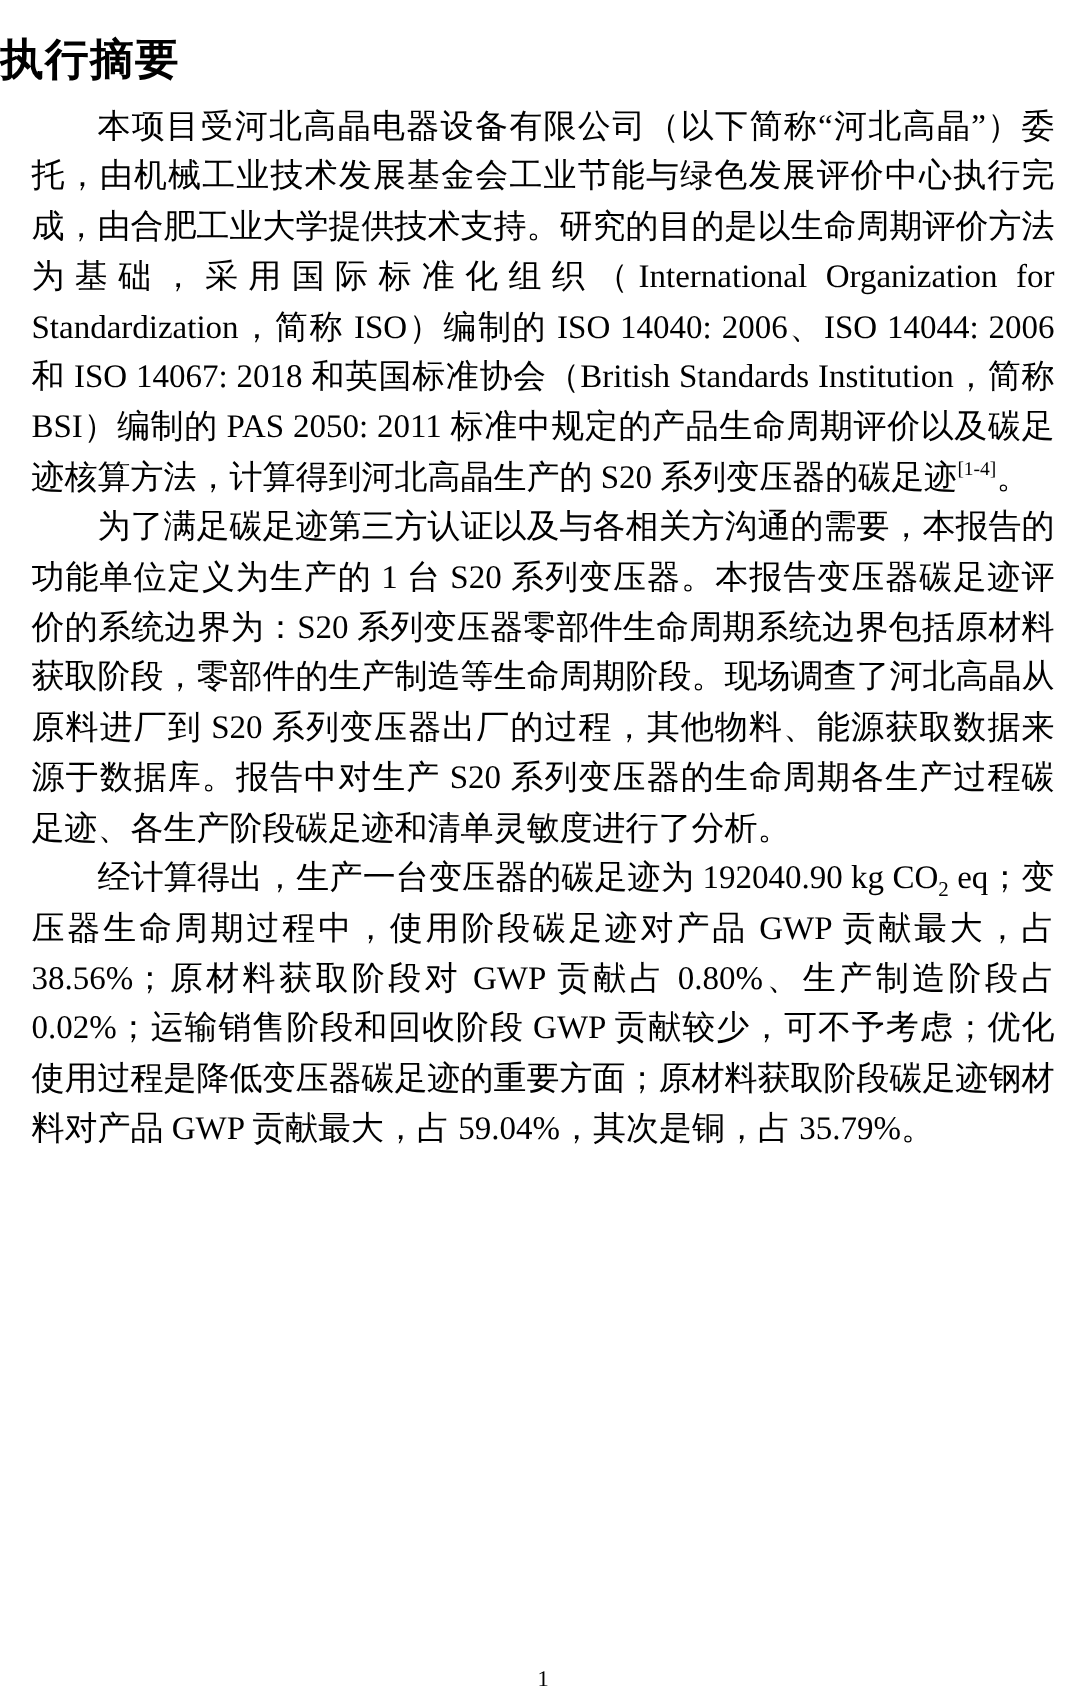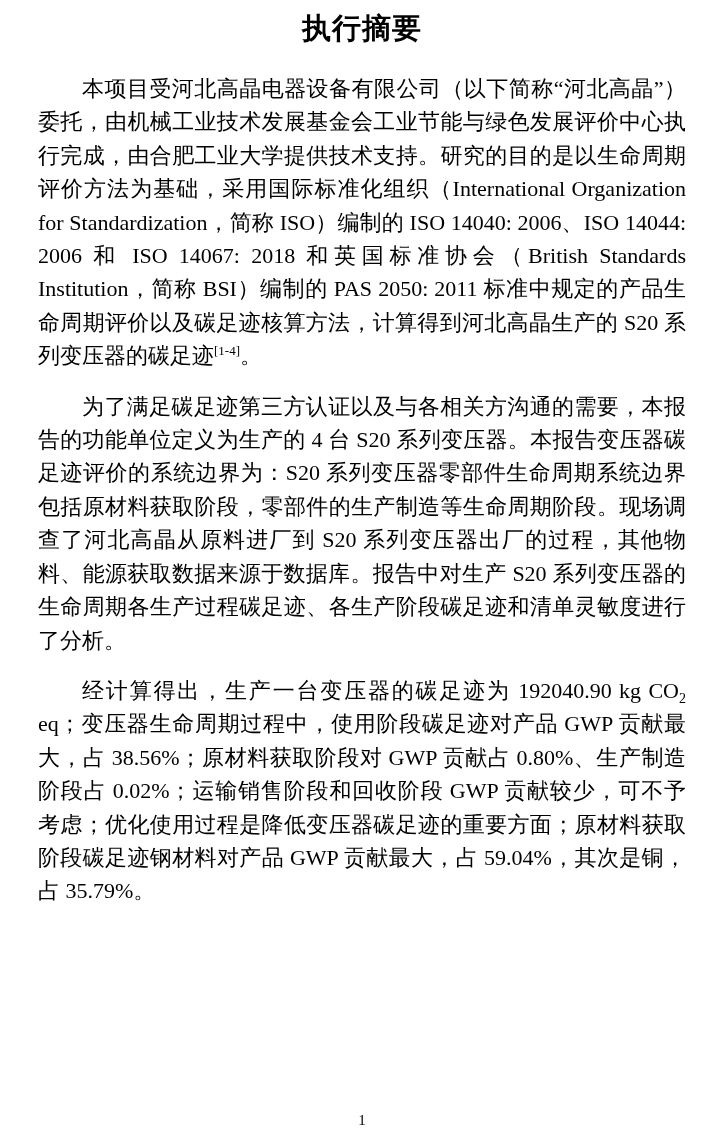--- a/index.html
+++ b/index.html
@@ -12,33 +12,32 @@
     width: 724px;
     height: 1133px;
     background: #ffffff;
     color: #000000;
     font-family: "Liberation Serif", "DejaVu Serif", serif;
     overflow: hidden;
     box-sizing: border-box;
   }
   .doc-title {
     margin: 0;
-    padding-top: 7px;
+    padding-top: 19px;
     height: 42px;
     font-size: 29px;
     line-height: 42px;
     font-weight: 700;
-    text-align: center;
     letter-spacing: 1px;
   }
   .doc-body {
     padding: 6px 21px 0 21px;
   }
   .para {
-    margin: 17px;
+    margin: 0;
     font-size: 22px;
     line-height: 33.4px;
     text-align: justify;
     text-justify: inter-ideograph;
     text-indent: 2em;
     word-break: break-word;
   }
   .para sup {
     font-size: 13px;
     line-height: 0;
@@ -61,19 +60,19 @@
     color: #000000;
   }
 </style>
 </head>
 <body>
 
 <div class="page">
   <h1 class="doc-title">执行摘要</h1>
   <div class="doc-body">
       <p class="para"><span>本项目受河北高晶电器设备有限公司（以下简称“河北高晶”）委托，由机械工业技术发展基金会工业节能与绿色发展评价中心执行完成，由合肥工业大学提供技术支持。研究的目的是以生命周期评价方法为基础，采用国际标准化组织（International Organization for Standardization，简称 ISO）编制的 ISO 14040: 2006、ISO 14044: 2006 和 ISO 14067: 2018 和英国标准协会（British Standards Institution，简称 BSI）编制的 PAS 2050: 2011 标准中规定的产品生命周期评价以及碳足迹核算方法，计算得到河北高晶生产的 S20 系列变压器的碳足迹</span><sup>[1-4]</sup><span>。</span></p>
-      <p class="para"><span>为了满足碳足迹第三方认证以及与各相关方沟通的需要，本报告的功能单位定义为生产的 4 台 S20 系列变压器。本报告变压器碳足迹评价的系统边界为：S20 系列变压器零部件生命周期系统边界包括原材料获取阶段，零部件的生产制造等生命周期阶段。现场调查了河北高晶从原料进厂到 S20 系列变压器出厂的过程，其他物料、能源获取数据来源于数据库。报告中对生产 S20 系列变压器的生命周期各生产过程碳足迹、各生产阶段碳足迹和清单灵敏度进行了分析。</span></p>
+      <p class="para"><span>为了满足碳足迹第三方认证以及与各相关方沟通的需要，本报告的功能单位定义为生产的 1 台 S20 系列变压器。本报告变压器碳足迹评价的系统边界为：S20 系列变压器零部件生命周期系统边界包括原材料获取阶段，零部件的生产制造等生命周期阶段。现场调查了河北高晶从原料进厂到 S20 系列变压器出厂的过程，其他物料、能源获取数据来源于数据库。报告中对生产 S20 系列变压器的生命周期各生产过程碳足迹、各生产阶段碳足迹和清单灵敏度进行了分析。</span></p>
       <p class="para"><span>经计算得出，生产一台变压器的碳足迹为 192040.90 kg CO</span><sub>2</sub><span> eq；变压器生命周期过程中，使用阶段碳足迹对产品 GWP 贡献最大，占 38.56%；原材料获取阶段对 GWP 贡献占 0.80%、生产制造阶段占 0.02%；运输销售阶段和回收阶段 GWP 贡献较少，可不予考虑；优化使用过程是降低变压器碳足迹的重要方面；原材料获取阶段碳足迹钢材料对产品 GWP 贡献最大，占 59.04%，其次是铜，占 35.79%。</span></p>
     </div>
   <div class="page-footer">
     <span class="page-number">1</span>
   </div>
 </div>
 
 </body></html>

